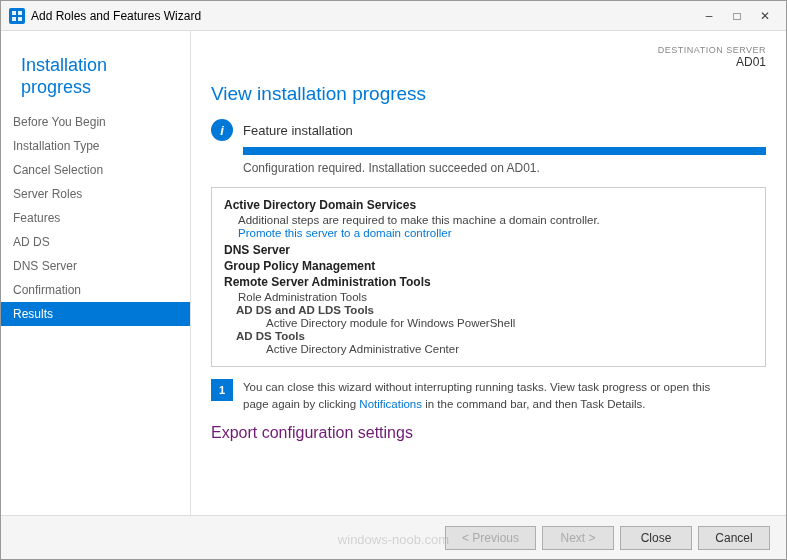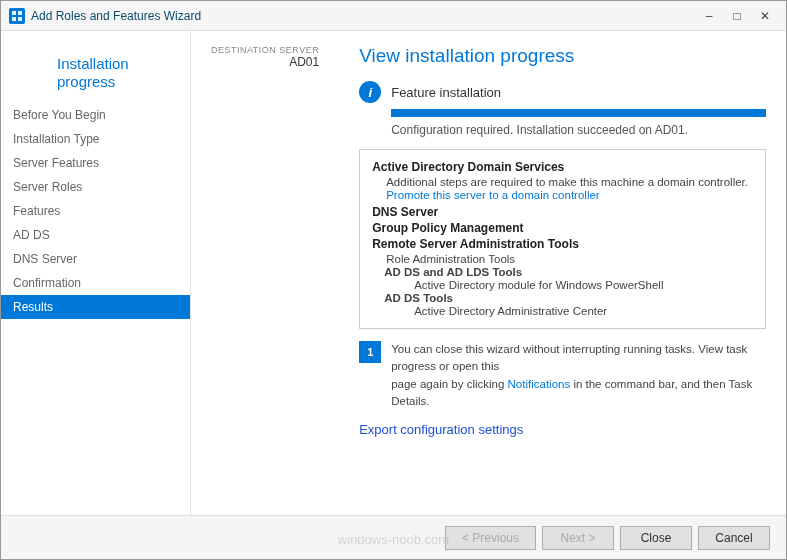--- a/index.html
+++ b/index.html
@@ -44,21 +44,21 @@
       border-radius: 2px;
       display: flex;
       align-items: center;
       justify-content: center;
       color: white;
       font-size: 9px;
       font-weight: bold;
     }
     .title-bar-title {
       font-size: 12px;
-      color: #0c4a6e;
+      color: #000000;
     }
     .title-bar-controls {
       display: flex;
       gap: 2px;
     }
     .title-bar-btn {
       width: 26px;
       height: 20px;
       background: transparent;
       border: none;
@@ -79,40 +79,40 @@
       background: #fff;
       border-right: 1px solid #e0e0e0;
       flex-shrink: 0;
       padding-top: 8px;
     }
     .page-title-area {
       padding: 16px 20px 12px 20px;
       border-bottom: none;
     }
     .page-title {
-      font-size: 15px;
+      font-size: 18px;
       color: #0078d7;
       font-weight: 300;
       line-height: 1.2;
-      margin-left: 36px;
     }
     .nav-item {
       padding: 5px 12px;
       font-size: 12px;
       color: #666;
       cursor: pointer;
       user-select: none;
     }
     .nav-item.active {
       background: #0078d7;
       color: white;
     }
     .right-panel {
       flex: 1;
       display: flex;
+      flex-direction: column;
       padding: 0;
       overflow: hidden;
     }
     .dest-label {
       font-size: 9px;
       color: #888;
       text-transform: uppercase;
       letter-spacing: 0.5px;
     }
     .dest-name {
@@ -232,22 +232,22 @@
       font-size: 11px;
       font-weight: bold;
       flex-shrink: 0;
     }
     .notif-text {
       font-size: 11.5px;
       color: #444;
       line-height: 1.5;
     }
     .export-link {
-      color: #1d4ed8;
-      font-size: 13px;
+      color: #701a75;
+      font-size: 16px;
       text-decoration: none;
       cursor: pointer;
     }
     .bottom-bar {
       height: 44px;
       background: #f5f5f5;
       border-top: 1px solid #ddd;
       display: flex;
       align-items: center;
       justify-content: flex-end;
@@ -314,21 +314,21 @@
 
   <div class="content-area">
 
     <div class="left-panel">
       <div class="page-title-area">
         <div class="page-title">Installation progress</div>
       </div>
 
       <div class="nav-item">Before You Begin</div>
       <div class="nav-item">Installation Type</div>
-      <div class="nav-item">Server Features</div>
+      <div class="nav-item">Cancel Selection</div>
       <div class="nav-item">Server Roles</div>
       <div class="nav-item">Features</div>
       <div class="nav-item">AD DS</div>
       <div class="nav-item">DNS Server</div>
       <div class="nav-item">Confirmation</div>
       <div class="nav-item active">Results</div>
     </div>
 
     <div class="right-panel">
 

